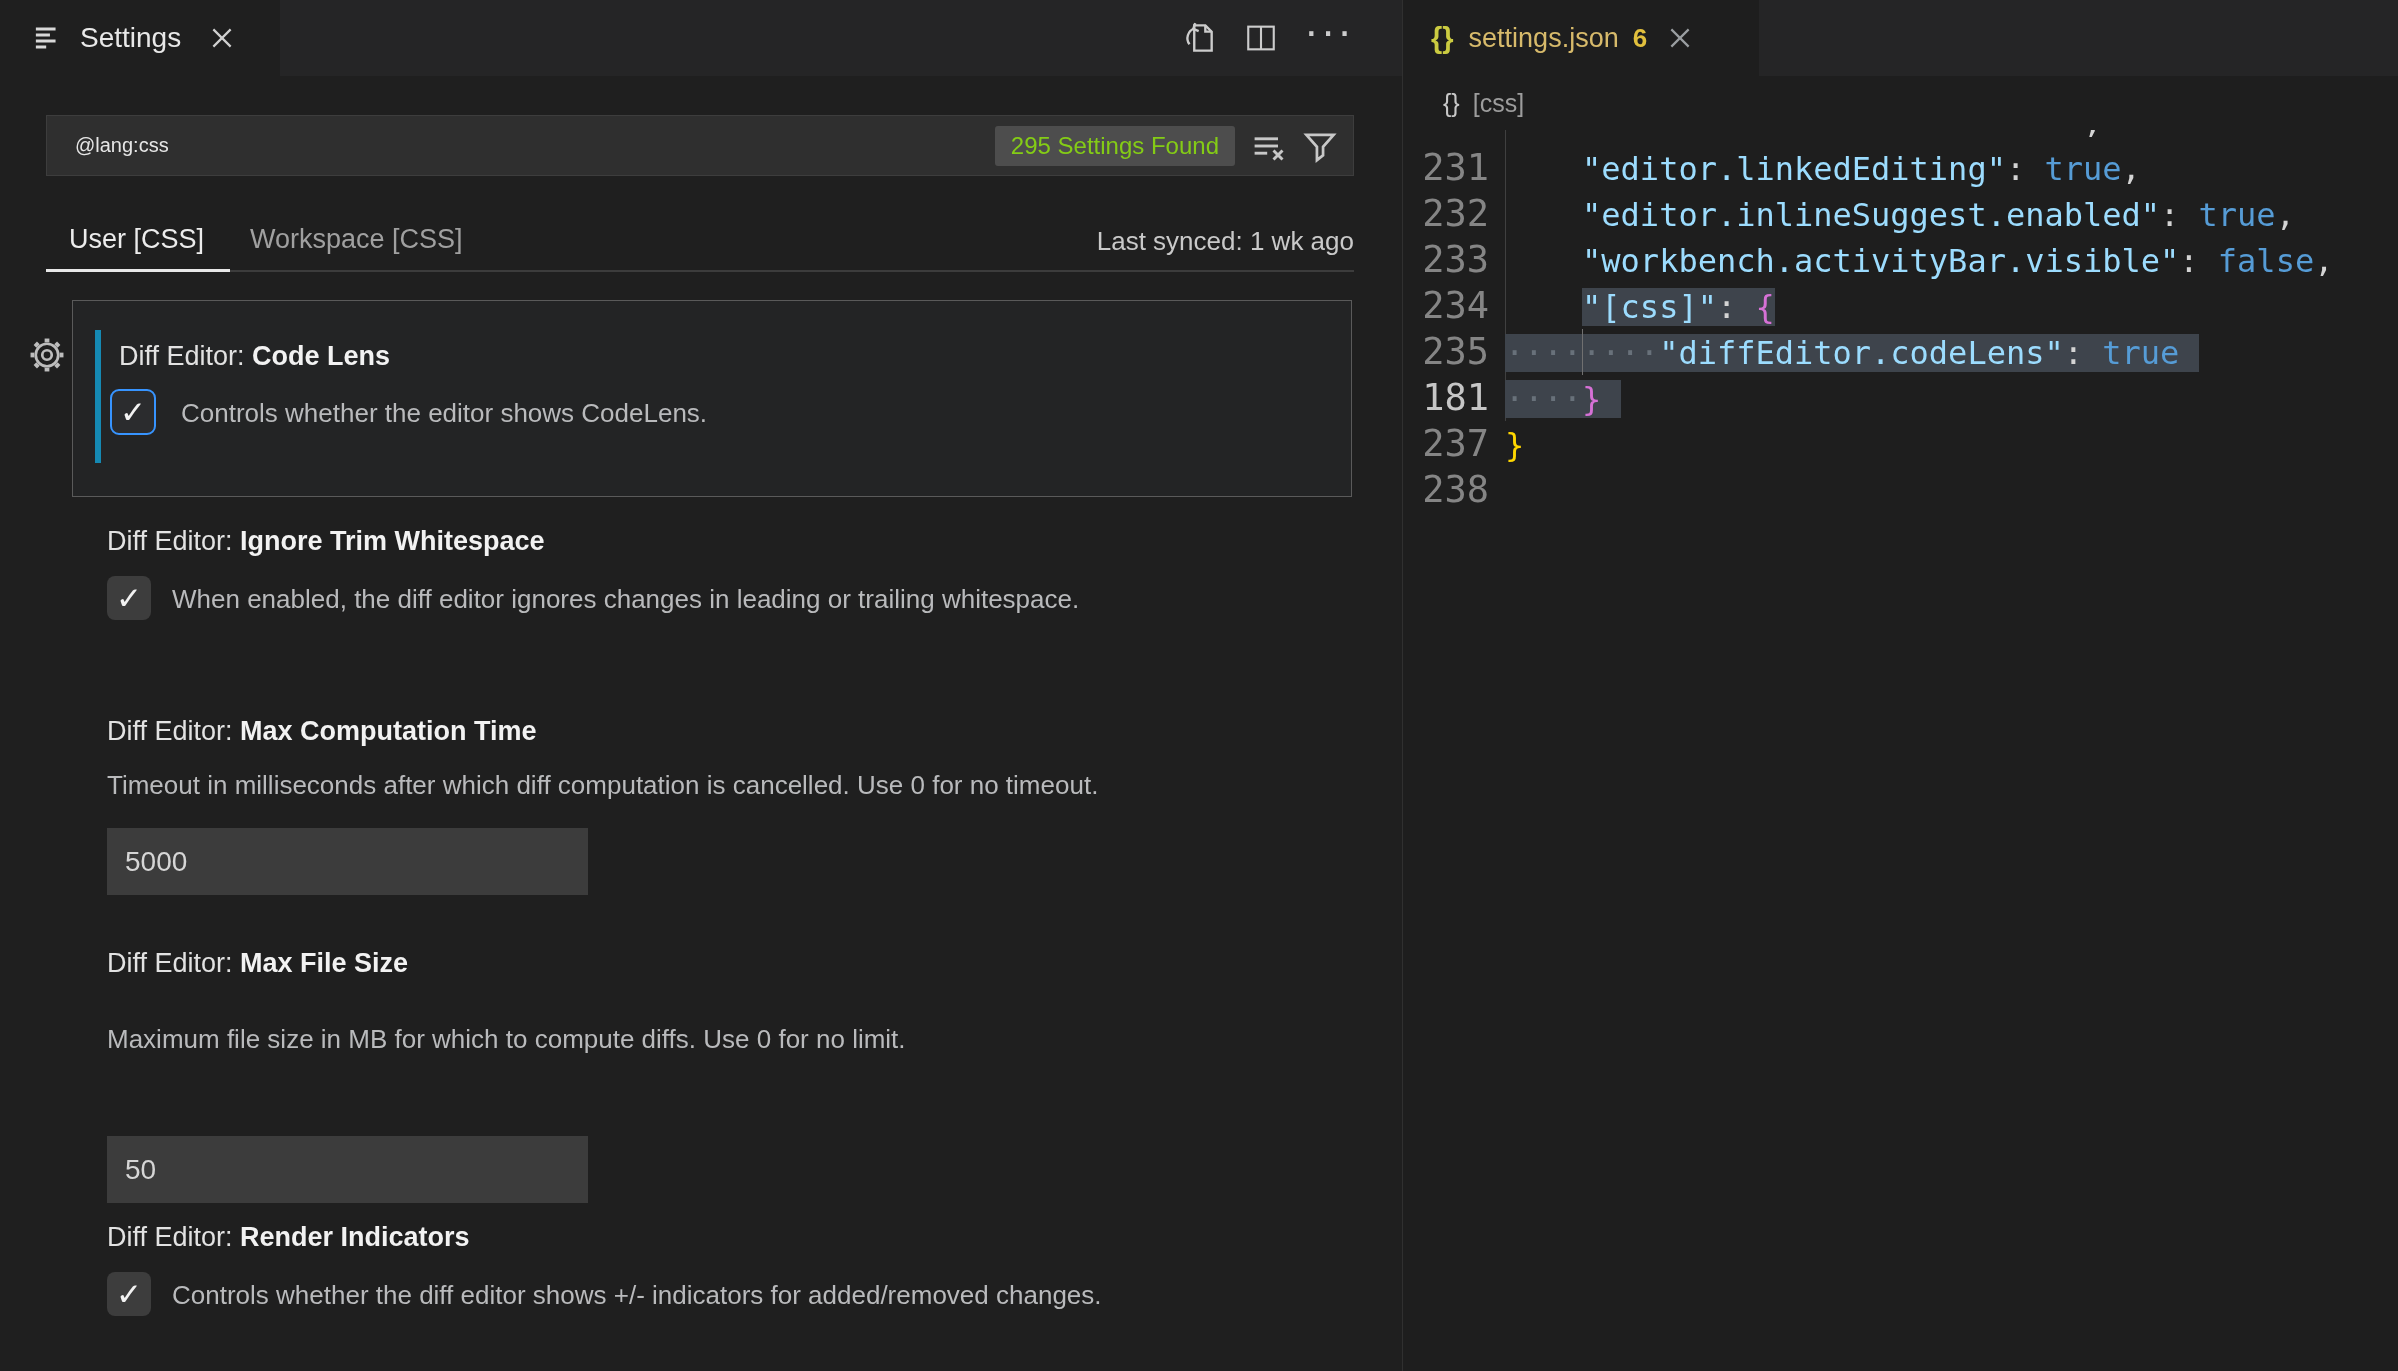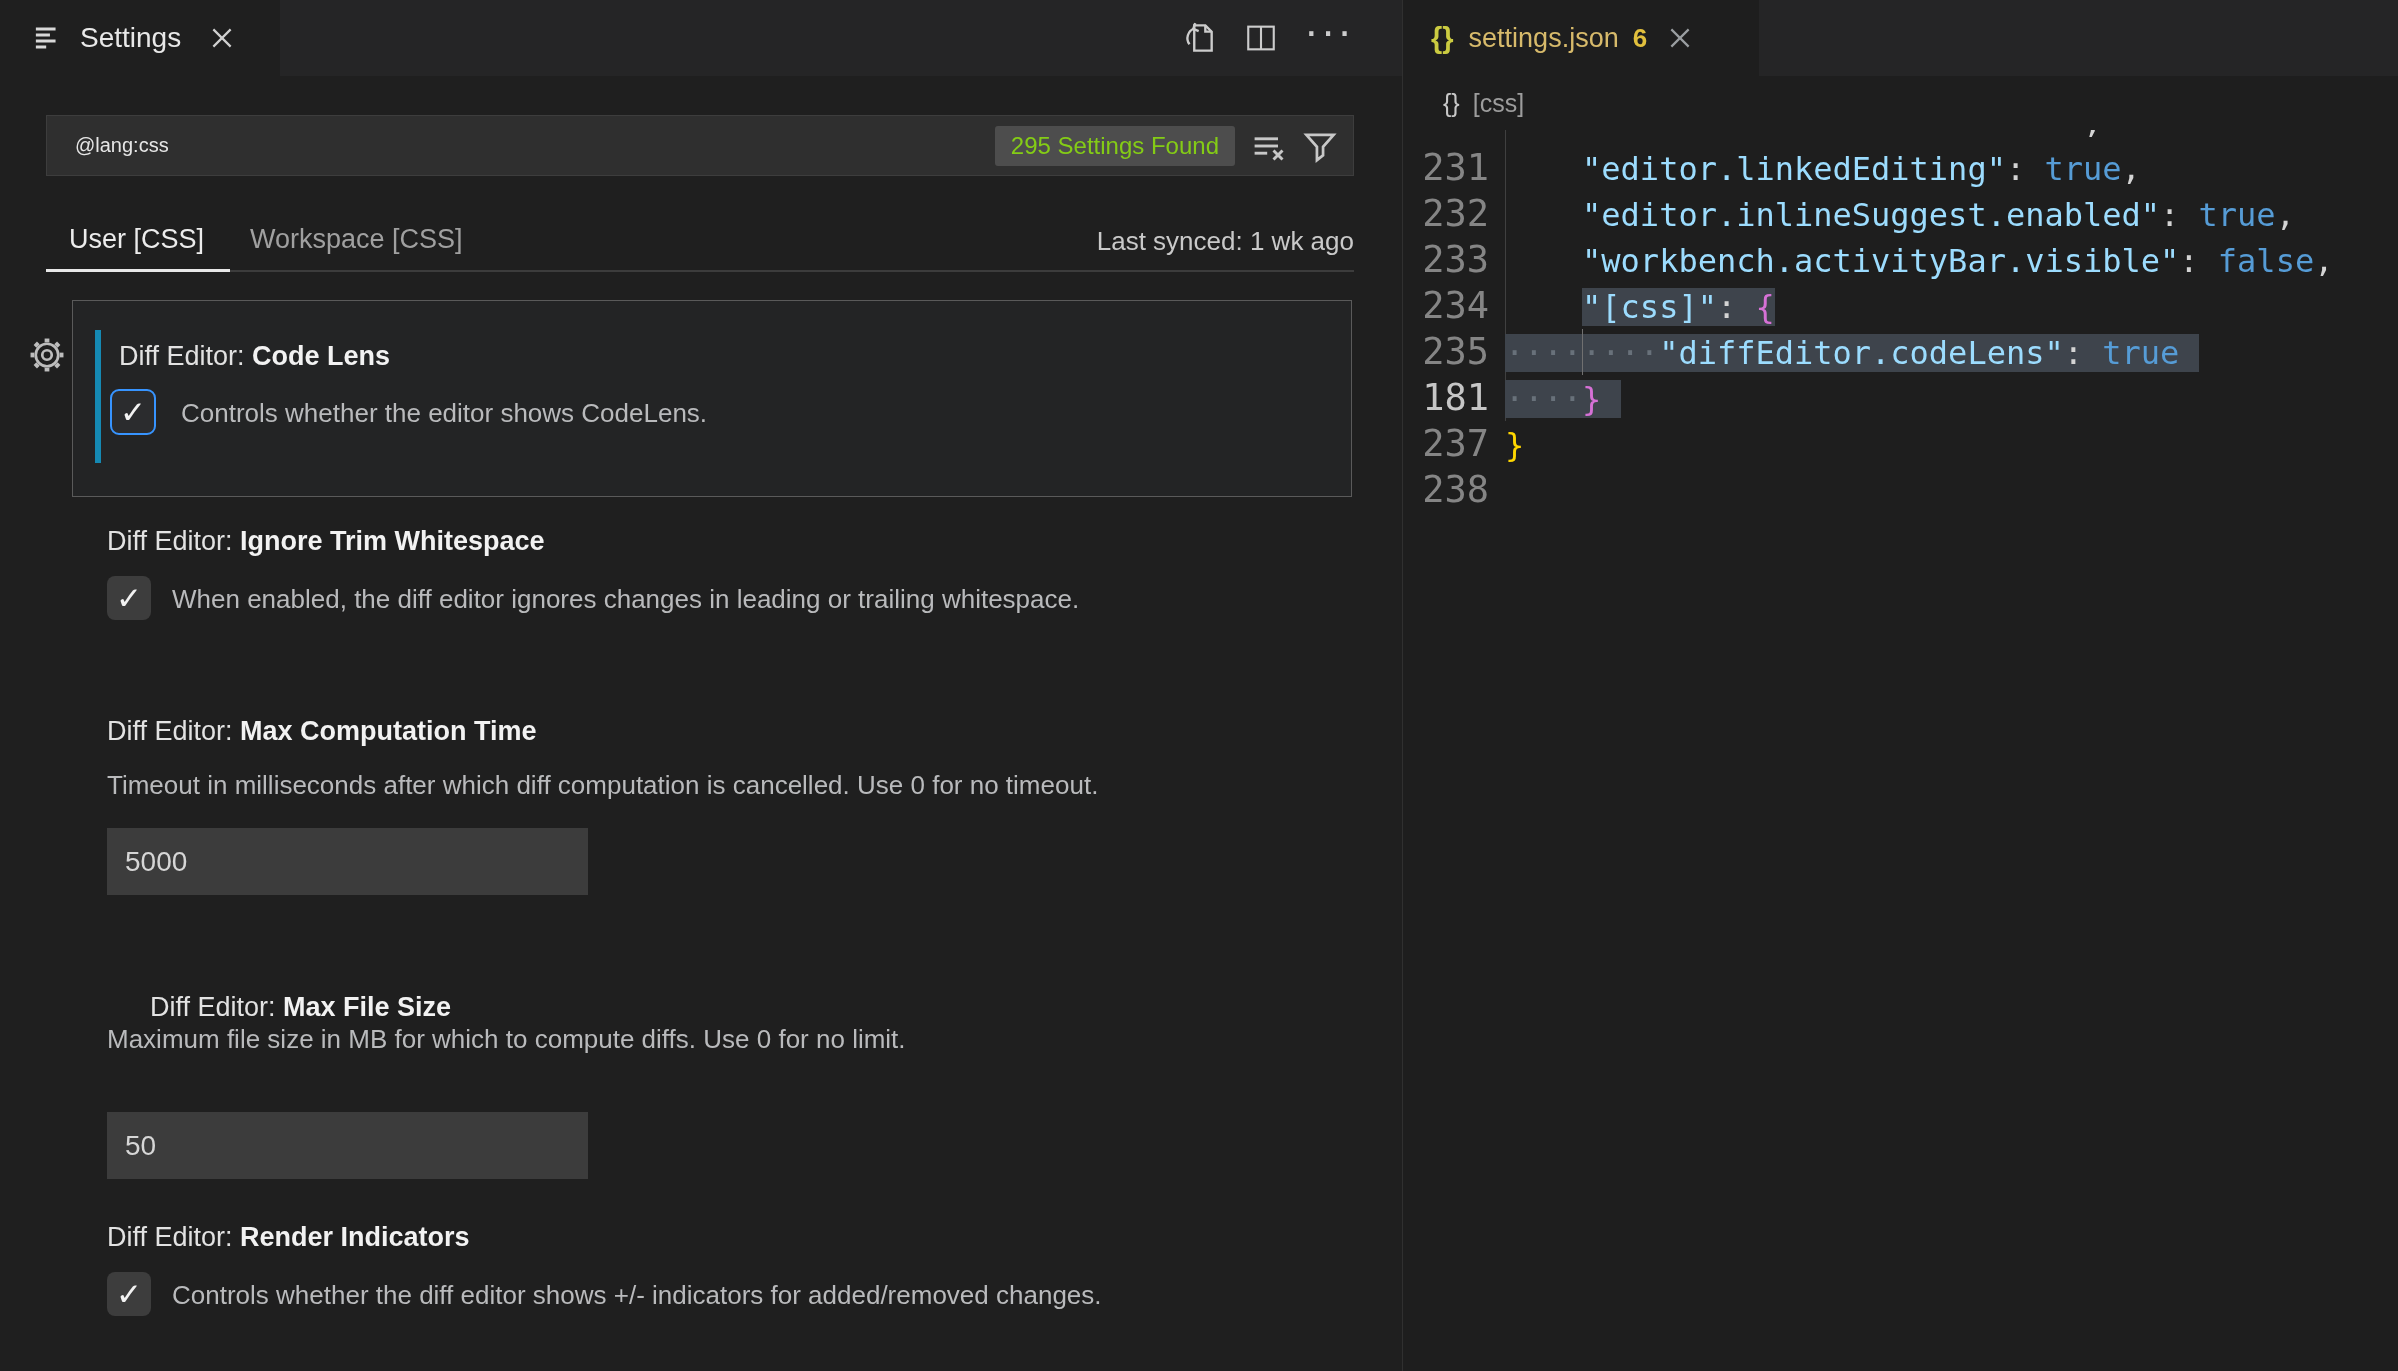--- a/index.html
+++ b/index.html
@@ -190,25 +190,25 @@
     <span class="checkmark">✓</span>
   </div>
   <div class="s-desc" style="left:172px; top:584px; line-height:30px;">When enabled, the diff editor ignores changes in leading or trailing whitespace.</div>
 
   <div class="s-title" style="left:107px; top:716px;">
     <span>Diff Editor: </span><b>Max Computation Time</b>
   </div>
   <div class="s-desc" style="left:107px; top:770px;">Timeout in milliseconds after which diff computation is cancelled. Use 0 for no timeout.</div>
   <input class="num-input" style="left: 107px; top: 828px;" value="5000">
 
-  <div class="s-title" style="left:107px; top:992px;margin-left:43px;">
+  <div class="s-title" style="left:107px; top:948px;">
     <span>Diff Editor: </span><b>Max File Size</b>
   </div>
   <div class="s-desc" style="left:107px; top:1024px;">Maximum file size in MB for which to compute diffs. Use 0 for no limit.</div>
-  <input class="num-input" style="left: 107px; top: 1112px;" value="50">
+  <input class="num-input" style="left: 107px; top: 1136px;" value="50">
 
   <div class="s-title" style="left:107px; top:1222px;">
     <span>Diff Editor: </span><b>Render Indicators</b>
   </div>
   <div class="checkbox" style="left:107px; top:1272px;">
     <span class="checkmark">✓</span>
   </div>
   <div class="s-desc" style="left:172px; top:1280px; line-height:30px;">Controls whether the diff editor shows +/- indicators for added/removed changes.</div>
 </div>
 

